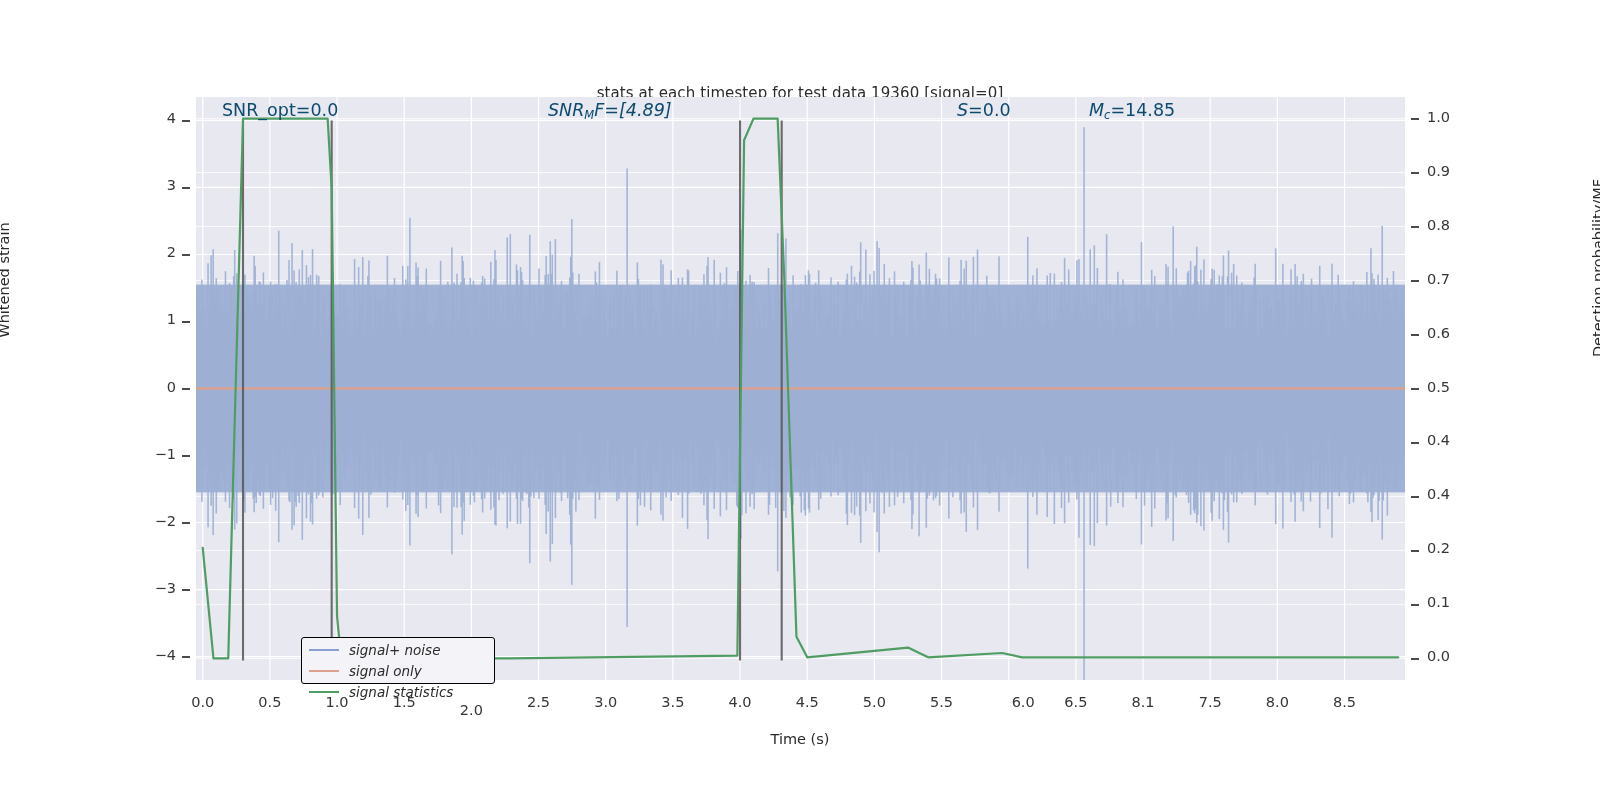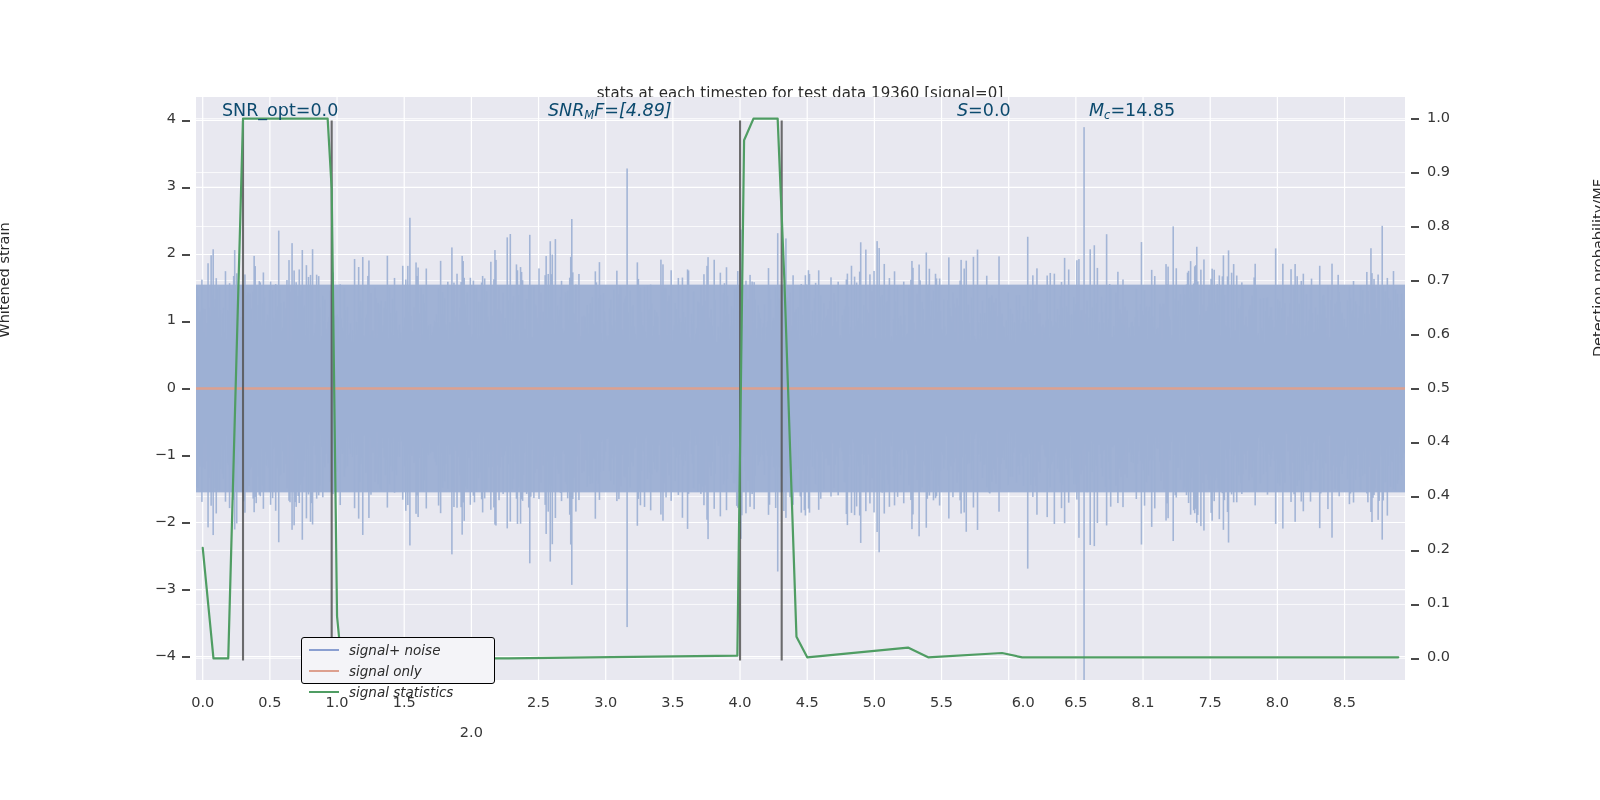--- a/index.html
+++ b/index.html
@@ -1352,35 +1352,36 @@
       <div class="tick-label ytick-r" style="left: 1427px; top: 648.407px; width: 48px;">0.0</div>
       <div class="tick-mark" style="left: 1411px; top: 657.907px; width: 8px; height: 1.6px;"></div>
     </div>
   <div class="axis-title" id="ylabel-right">Detection probability/MF</div>
 
   <div id="xticks">
       <div class="tick-label xtick" style="left: 176.717px; top: 694px; width: 52px;">0.0</div>
       <div class="tick-label xtick" style="left: 243.883px; top: 694px; width: 52px;">0.5</div>
       <div class="tick-label xtick" style="left: 311.05px; top: 694px; width: 52px;">1.0</div>
       <div class="tick-label xtick" style="left: 378.217px; top: 694px; width: 52px;">1.5</div>
-      <div class="tick-label xtick" style="left: 445.383px; top: 678px; width: 52px; margin-top: 46px;">2.0</div>
+      <div class="tick-label xtick" style="left: 445.383px; top: 656px; width: 52px; margin-top: 46px;">2.0</div>
       <div class="tick-label xtick" style="left: 512.55px; top: 694px; width: 52px;">2.5</div>
       <div class="tick-label xtick" style="left: 579.717px; top: 694px; width: 52px;">3.0</div>
       <div class="tick-label xtick" style="left: 646.883px; top: 694px; width: 52px;">3.5</div>
       <div class="tick-label xtick" style="left: 714.05px; top: 694px; width: 52px;">4.0</div>
       <div class="tick-label xtick" style="left: 781.217px; top: 694px; width: 52px;">4.5</div>
       <div class="tick-label xtick" style="left: 848.383px; top: 694px; width: 52px;">5.0</div>
       <div class="tick-label xtick" style="left: 915.55px; top: 694px; width: 52px;">5.5</div>
       <div class="tick-label xtick" style="left: 982.717px; top: 694px; width: 52px; text-align: right;">6.0</div>
       <div class="tick-label xtick" style="left: 1049.88px; top: 694px; width: 52px;">6.5</div>
       <div class="tick-label xtick" style="left: 1117.05px; top: 694px; width: 52px;">8.1</div>
       <div class="tick-label xtick" style="left: 1184.22px; top: 694px; width: 52px;">7.5</div>
       <div class="tick-label xtick" style="left: 1251.38px; top: 694px; width: 52px;">8.0</div>
       <div class="tick-label xtick" style="left: 1318.55px; top: 694px; width: 52px;">8.5</div>
     </div>
+  <div class="axis-title" id="xlabel">Time (s)</div>
 
   <div class="annot" style="left:222px;top:100px;">
     <span>SNR_opt=0.0</span>
   </div>
 
   <div class="annot" style="left:548px;top:100px;">
     <i>SNR</i><sub>M</sub><i>F=[4.89]</i>
   </div>
 
   <div class="annot" style="left:957px;top:100px;">

